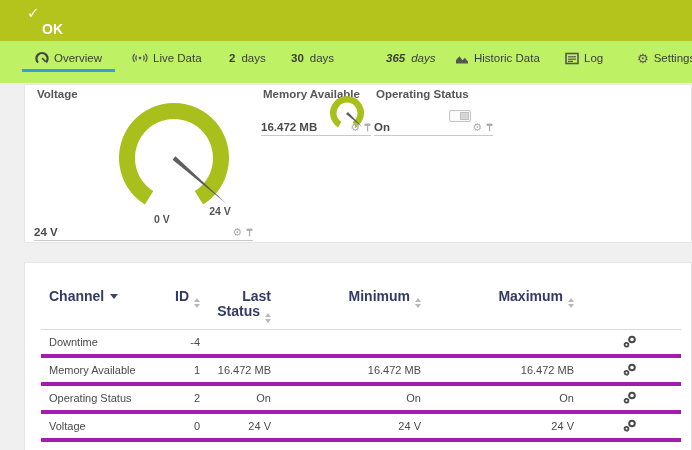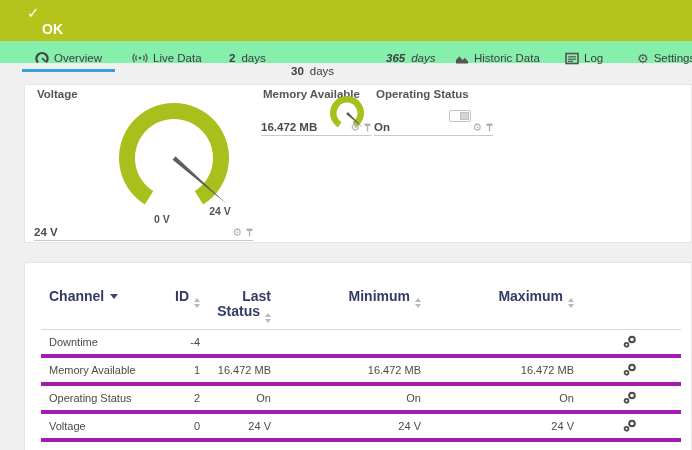--- a/index.html
+++ b/index.html
@@ -14,21 +14,21 @@
     background:#b5c31d;color:#fff;
   }
   .topbar .check{position:absolute;left:27px;top:4px;font-size:15px;font-weight:bold;}
   .titleline{position:absolute;left:42px;top:4px;white-space:nowrap;}
   .kind{font-style:italic;font-size:13px;margin-right:6px;}
   .sensor-title{font-weight:bold;font-size:14px;}
   .flag{font-size:9px;vertical-align:super;margin-left:4px;}
   .stars{margin-left:16px;font-size:11px;letter-spacing:1px;}
   .status-ok{position:absolute;left:42px;top:21px;font-size:14px;font-weight:bold;}
   
-  .tabbar{position:absolute;left:0;top:41px;width:692px;height:22px;background:#86efac;}
+  .tabbar{position:absolute;left:0;top:41px;width:692px;height:42px;background:#bef264;}
   .tab{
     position:absolute;top:8px;height:18px;display:flex;align-items:center;gap:5px;
     font-size:11.5px;color:#3c3c3c;cursor:pointer;white-space:nowrap;
   }
   .tab b{font-weight:bold;}
   .tab .days{margin-left:1px;}
   .tab svg{flex:0 0 auto;}
   .active-underline{position:absolute;left:22px;top:28px;width:93px;height:3px;background:#35a0d9;}
   .gear-glyph{font-size:13px;color:#555;line-height:1;}
   
@@ -98,21 +98,21 @@
       </g>
       <circle cx="8" cy="7" r="1.3" fill="#555"></circle>
     </svg>
     <span>Live Data</span>
   </div>
 
   <div class="tab" style="left:229px;">
     <b>2</b>
       <span class="days">days</span>
   </div>
-  <div class="tab" style="left:291px;margin-top:13px;">
+  <div class="tab" style="left:291px;">
     <b>30</b>
       <span class="days">days</span>
   </div>
   <div class="tab" style="left:386px;font-style:italic;">
     <b>365</b>
       <span class="days">days</span>
   </div>
 
   <div class="tab" style="left:455px;">
     <svg width="14" height="13" viewBox="0 0 14 13">

